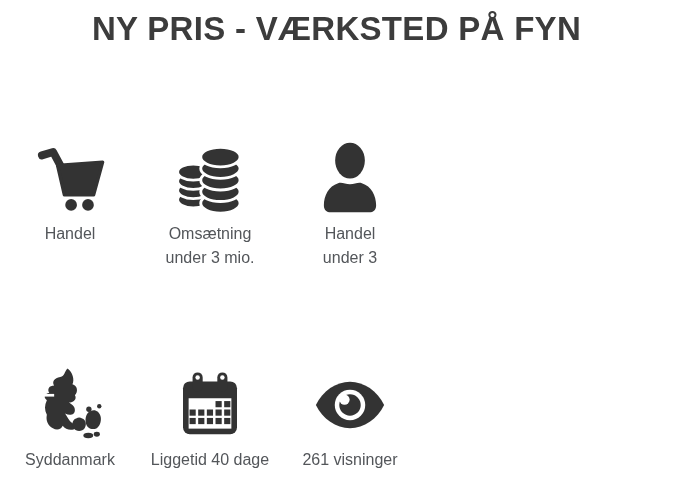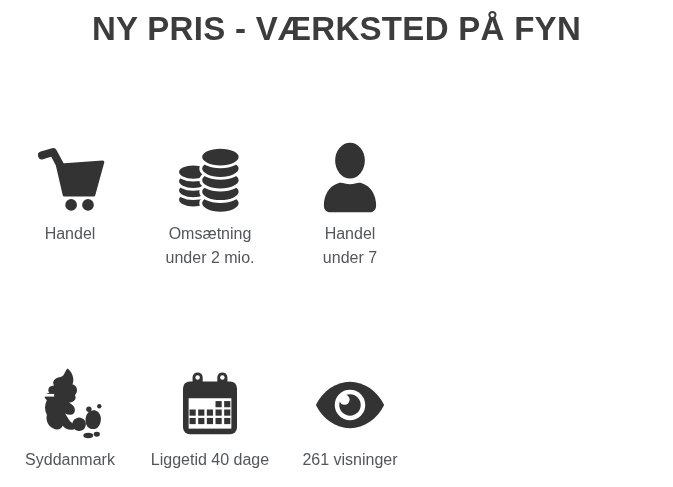--- a/index.html
+++ b/index.html
@@ -89,34 +89,34 @@
             <ellipse cx="41" cy="53" rx="17" ry="8.5"></ellipse>
             <ellipse cx="41" cy="43" rx="17" ry="8.5"></ellipse>
             <ellipse cx="41" cy="33" rx="17" ry="8.5"></ellipse>
             <ellipse cx="41" cy="23" rx="17" ry="8.5"></ellipse>
             <ellipse cx="41" cy="13" rx="17" ry="8.5"></ellipse>
           </g>
         </svg>
       </div>
       <div class="label">
         <span>Omsætning</span>
-        <span>under 2 mio.</span>
+        <span>under 3 mio.</span>
       </div>
     </div>
 
     <div class="cell">
       <div class="icon-box">
         <svg viewBox="0 0 64 64" width="76" height="76">
           <ellipse cx="32" cy="16.5" rx="12.5" ry="15" fill="currentColor"></ellipse>
           <path d="M22 35.5 C25.5 34.5 28 36.5 32 36.5 C36 36.5 38.5 34.5 42 35.5 C50 38 54 46 54 54 C54 58 52 60 48 60 L16 60 C12 60 10 58 10 54 C10 46 14 38 22 35.5 Z" fill="currentColor"></path>
         </svg>
       </div>
       <div class="label">
         <span>Handel</span>
-        <span>under 7</span>
+        <span>under 3</span>
       </div>
     </div>
 
   </div>
 
   <div class="grid-row row-2">
 
     <div class="cell">
       <div class="icon-box">
         <svg viewBox="0 0 64 64" width="82" height="78">

